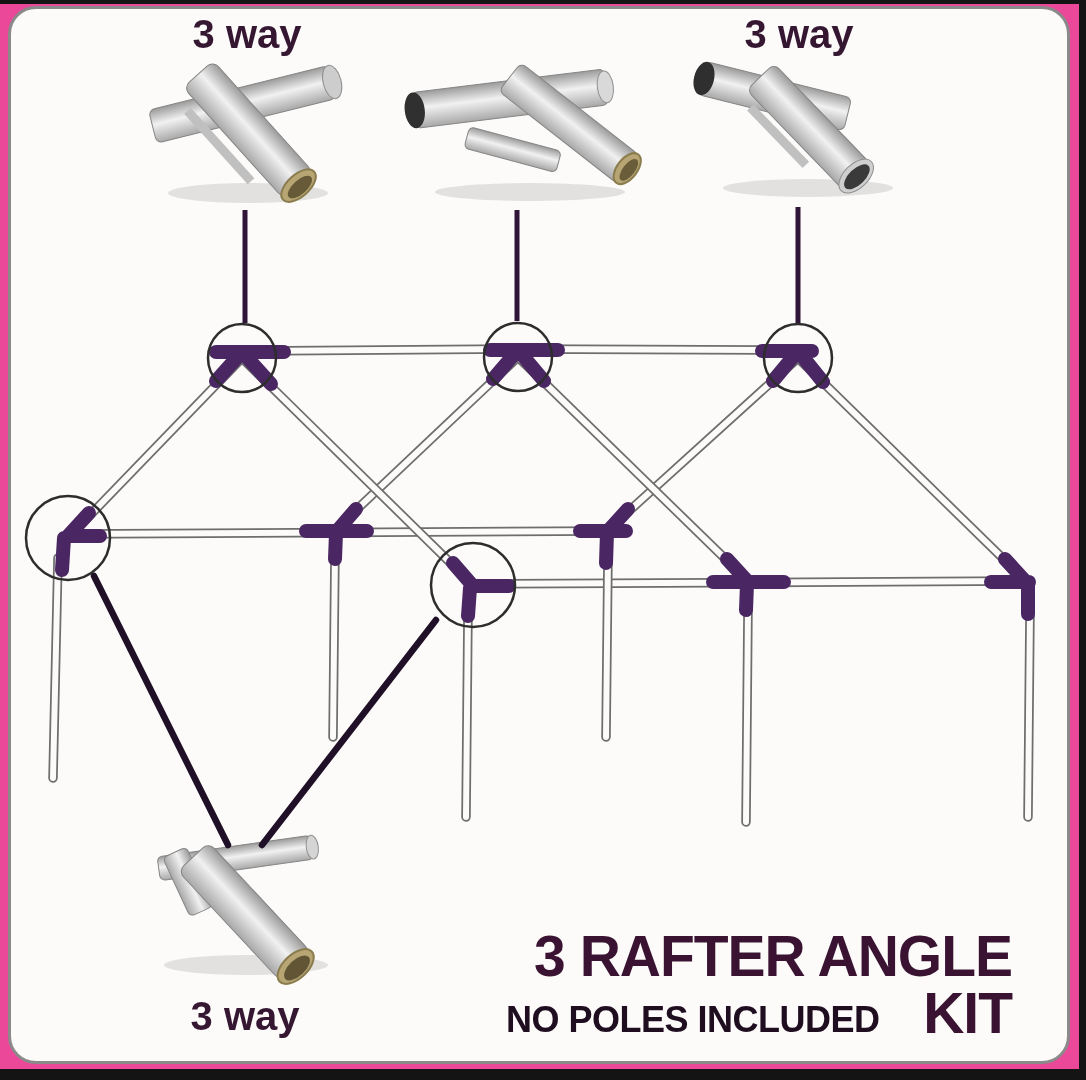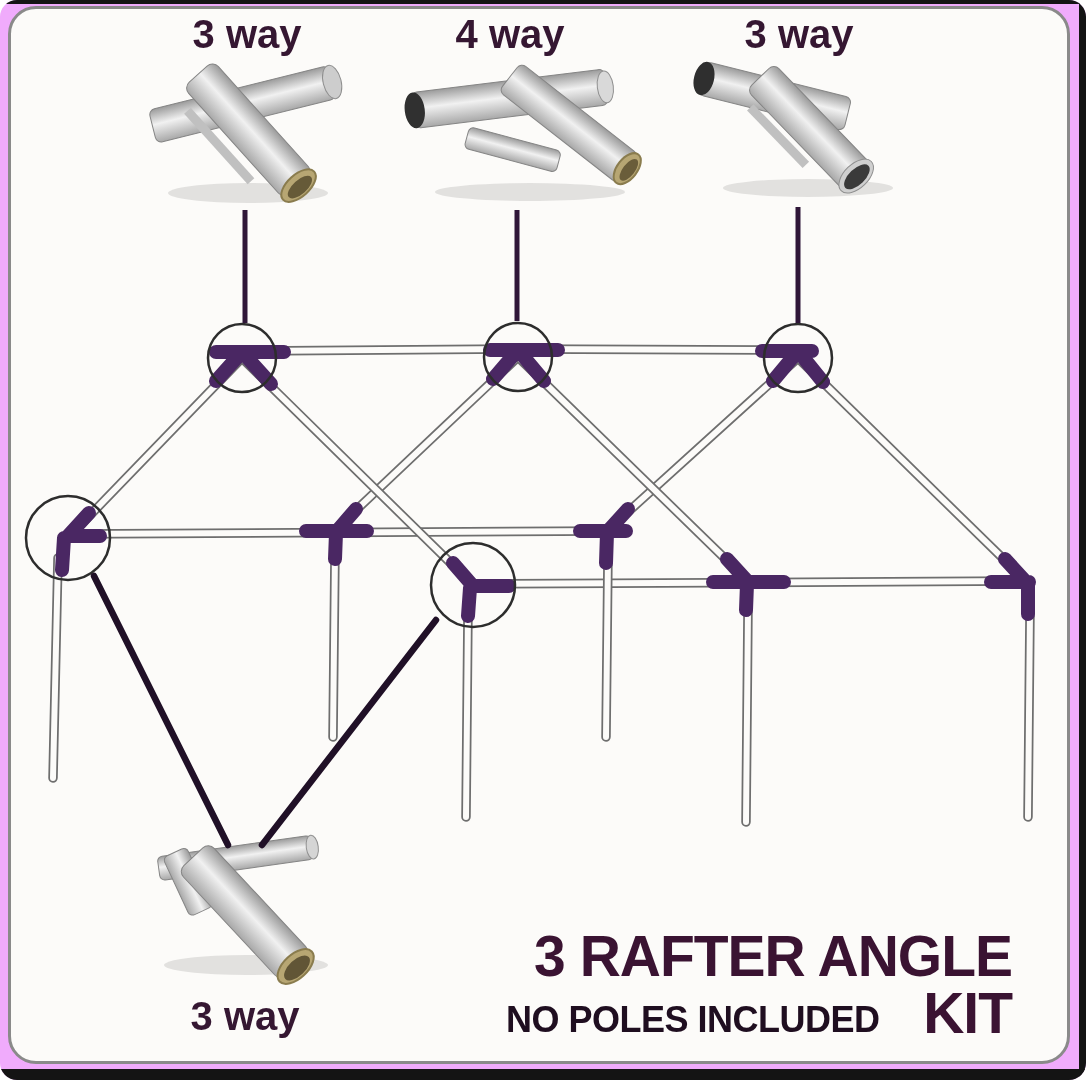--- a/index.html
+++ b/index.html
@@ -11,21 +11,21 @@
     --label-color:#351732;
     --circle-stroke:#2d2d2d;
     --pole-outline:#6e6e6e;
     --pole-fill:#fcfbf9;
     --card-border:#8a8a8a;
     --edge-black:#141414;
   }
   html,body{margin:0;padding:0;background:#ffffff;}
   .stage{
     position:relative;width:1086px;height:1080px;overflow:hidden;
-    background:#f0abfc;font-family:"Liberation Sans",sans-serif;border-radius:17px;
+    background:#ec4899;font-family:"Liberation Sans",sans-serif;
   }
   .edge{position:absolute;background:var(--edge-black);}
   .edge.top{left:0;top:0;width:1086px;height:4px;}
   .edge.bottom{left:0;top:1069px;width:1086px;height:11px;}
   .edge.right{left:1079px;top:0;width:7px;height:1080px;}
   .card{
     position:absolute;left:8px;top:6px;width:1062px;height:1058px;
     border:3px solid var(--card-border);border-radius:28px;
     background:#fcfbf9;box-sizing:border-box;
   }
@@ -243,19 +243,18 @@
       <line class="leader" x1="245" y1="210" x2="245" y2="323"></line>
       <line class="leader" x1="517" y1="210" x2="517" y2="321"></line>
       <line class="leader" x1="798" y1="207" x2="798" y2="323"></line>
 
       <line class="vline" x1="94" y1="576" x2="228" y2="845"></line>
       <line class="vline" x1="436" y1="620" x2="262" y2="845"></line>
     </g>
   </svg>
 
   <div class="conn-label" style="left:147px;top:14px;">3 way</div>
-  <div class="conn-label" style="left:410px;top:14px;">4 way</div>
   <div class="conn-label" style="left:699px;top:14px;">3 way</div>
   <div class="conn-label" style="left:145px;top:996px;">3 way</div>
 
   <div class="title-line1">3 RAFTER ANGLE KIT</div>
   <div class="title-line2">NO POLES INCLUDED</div>
 </div>
 
 </body></html>

